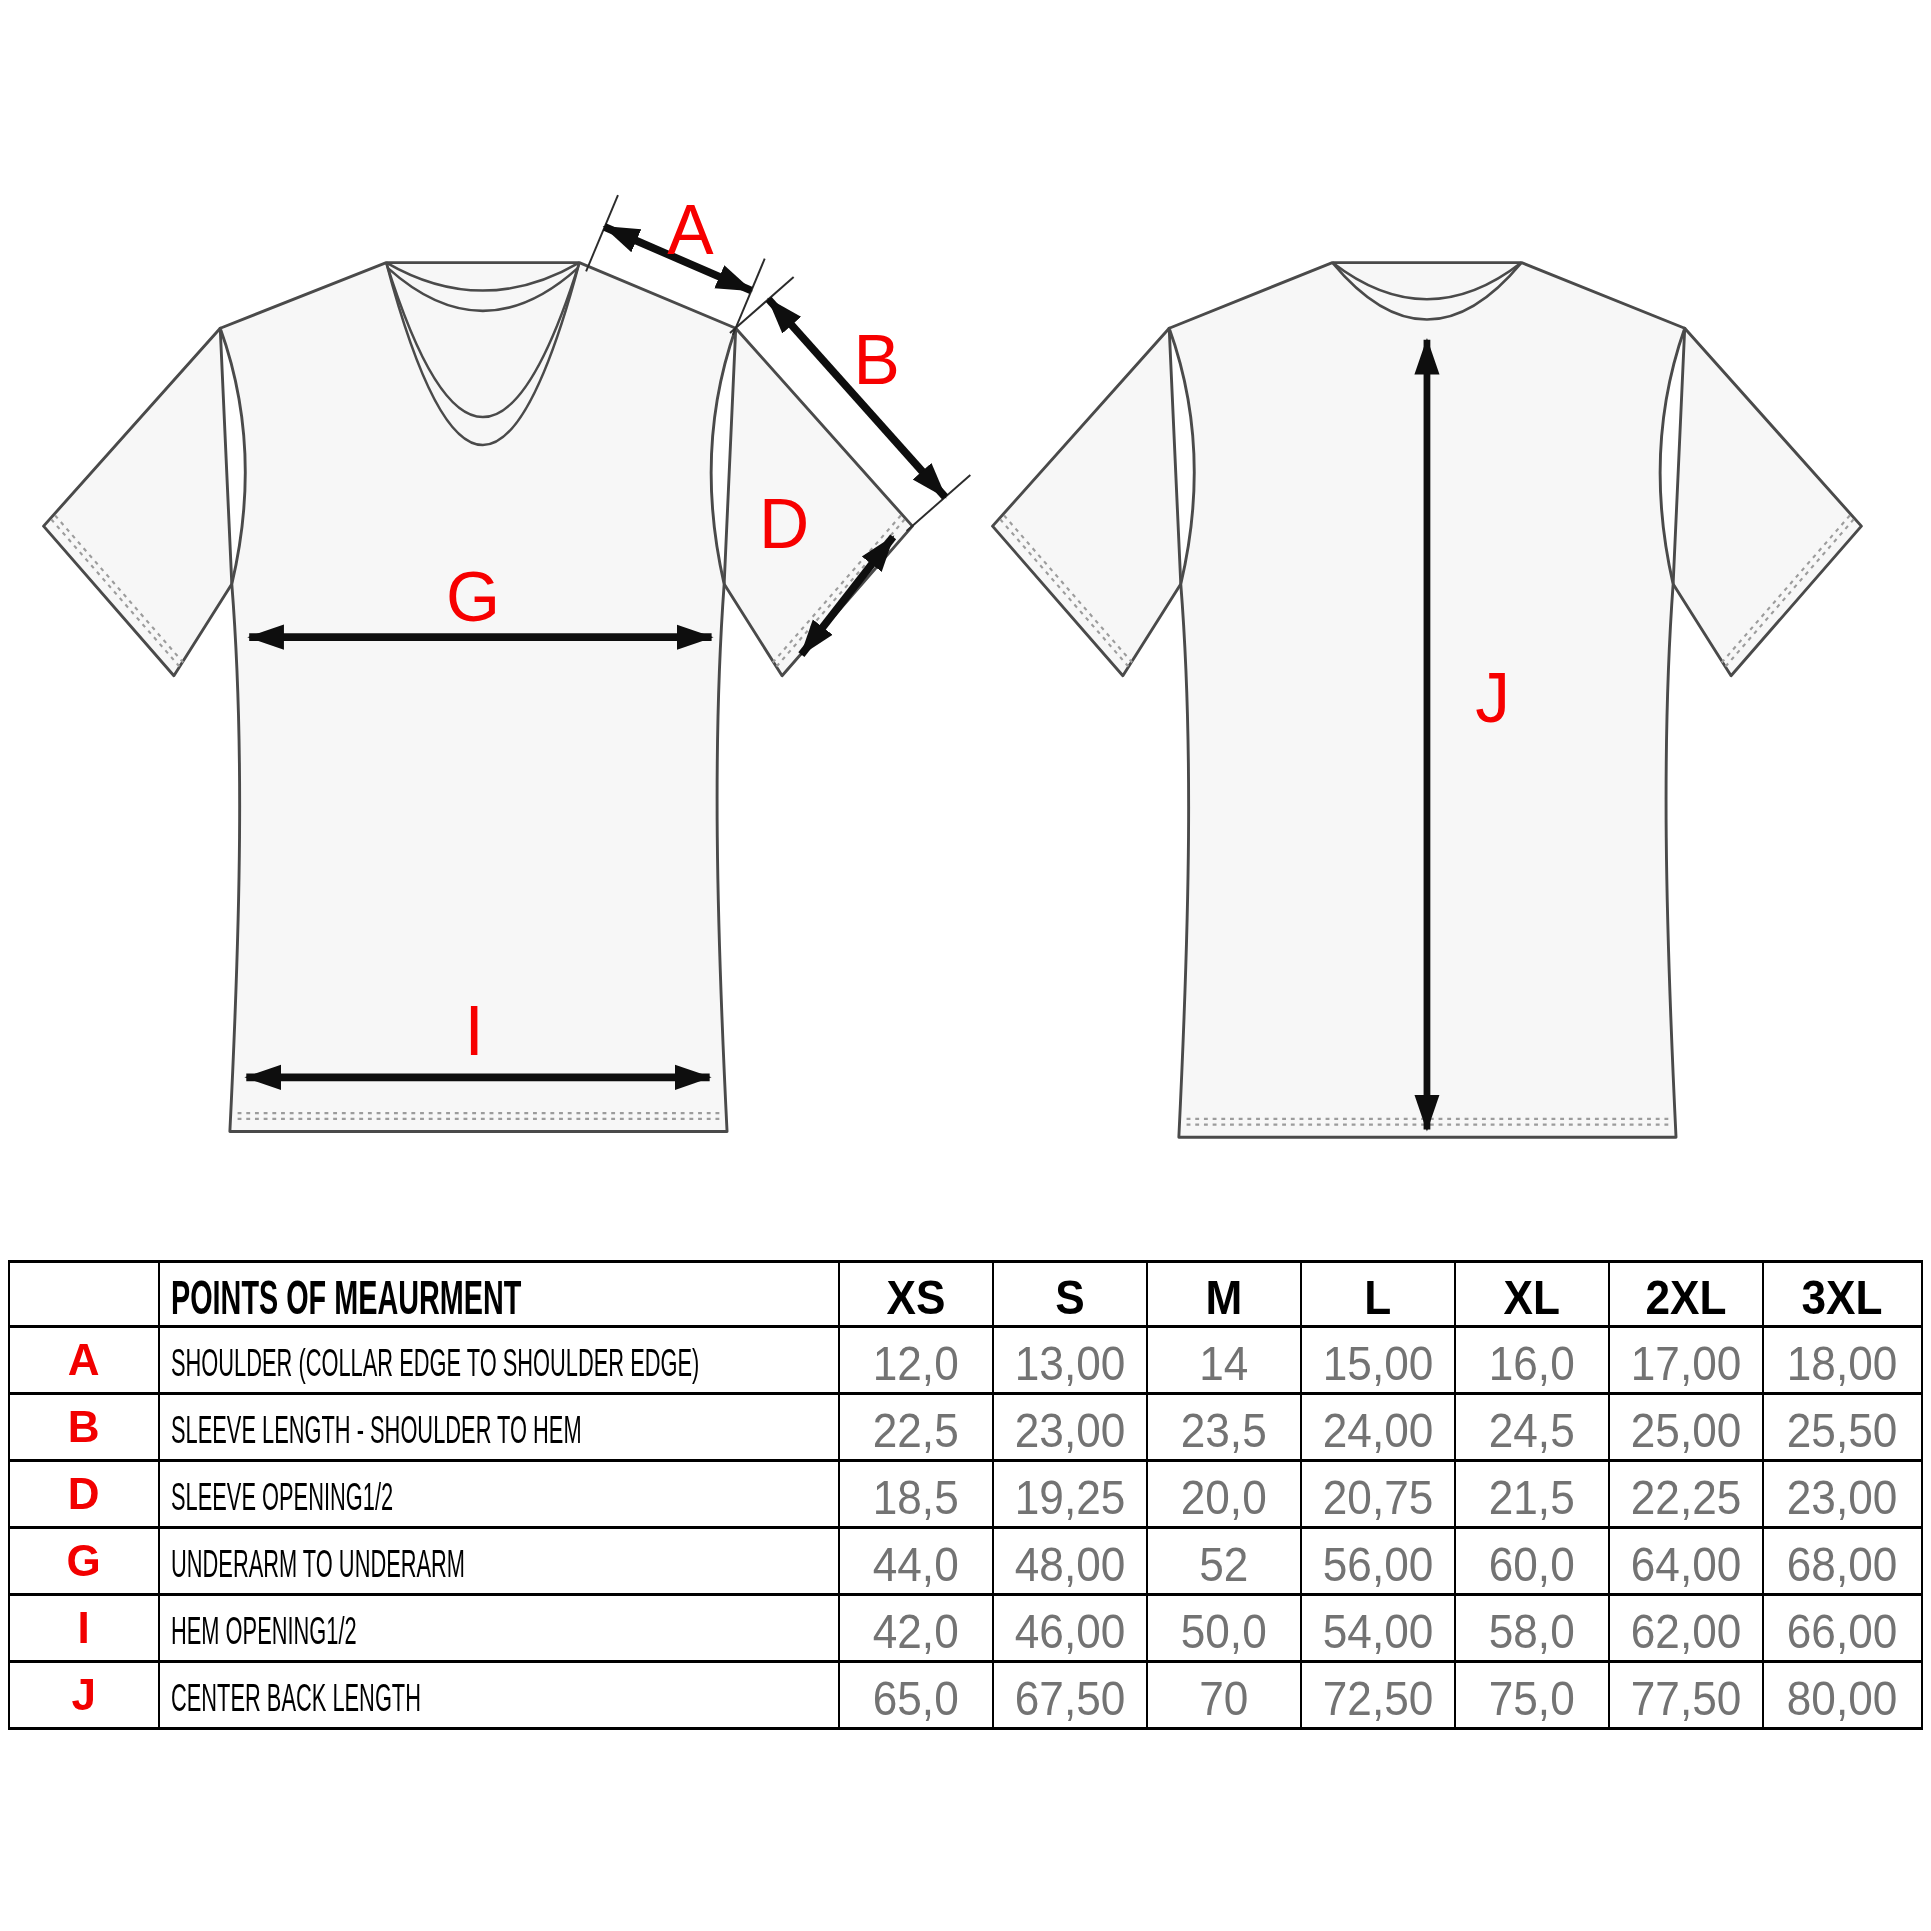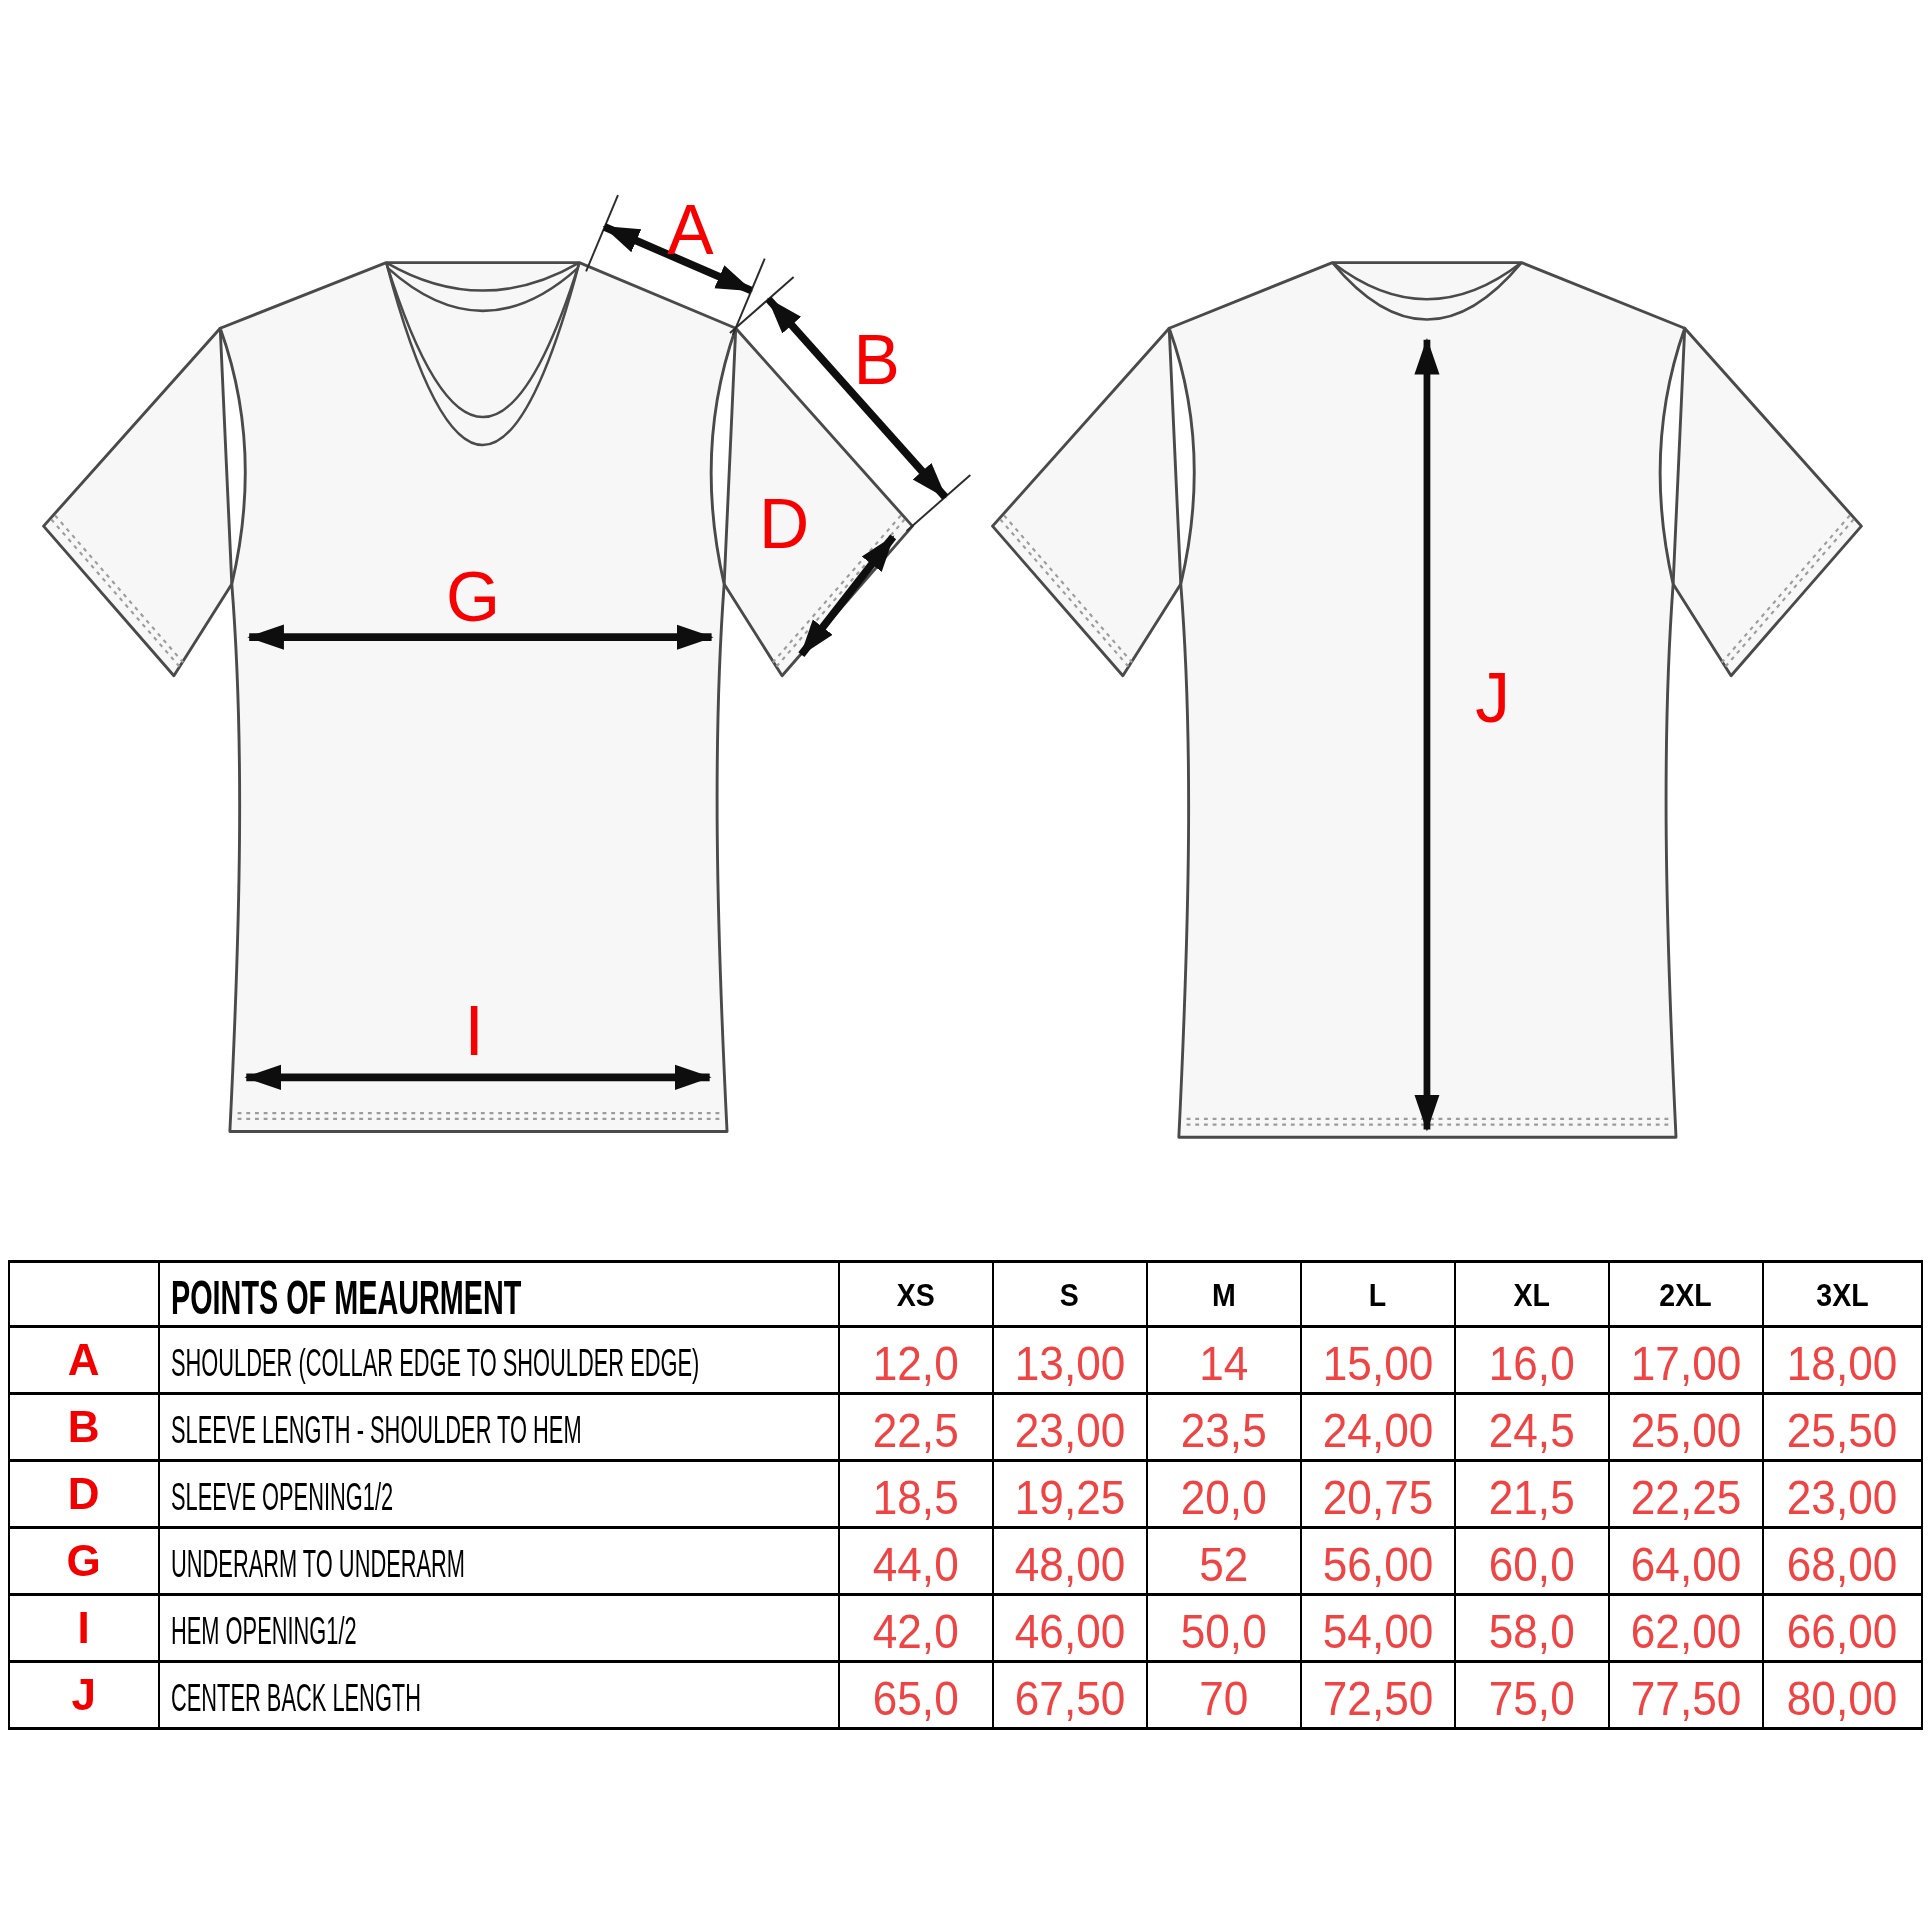--- a/index.html
+++ b/index.html
@@ -18,24 +18,24 @@
 
   
   .tablewrap{position:absolute;left:7.7px;top:1260px;width:1700px;}
   table.spec{border-collapse:collapse;width:100%;table-layout:fixed;background:#ffffff;}
   table.spec th,table.spec td{border:2.9px solid #000;border-top-width:3.9px;border-bottom-width:3.9px;padding:0;vertical-align:middle;overflow:hidden;}
   table.spec th{height:58px;}
   table.spec td{height:64px;}
   .c-center{text-align:center;line-height:62px;}
   .c-left{text-align:left;padding-left:11.6px !important;line-height:62px;}
   .t-pom{font-weight:bold;font-size:48px;color:#000;}
-  .t-size{font-weight:bold;font-size:31px;color:#000;}
+  .t-size{font-weight:bold;font-size:48px;color:#000;}
   .t-letter{font-weight:bold;font-size:44px;color:#f20000;}
   .t-desc{font-weight:normal;font-size:39px;color:#000;}
-  .t-val{font-weight:normal;font-size:48px;color:#ef4444;}
+  .t-val{font-weight:normal;font-size:48px;color:#737373;}
   .sqL{display:inline-block;transform:scaleX(0.56);transform-origin:0 50%;white-space:nowrap;vertical-align:middle;line-height:normal;}
   .sqP{display:inline-block;transform:scaleX(0.60);transform-origin:0 50%;white-space:nowrap;vertical-align:middle;line-height:normal;}
   .sqC{display:inline-block;transform:scaleX(0.92);transform-origin:50% 50%;white-space:nowrap;vertical-align:middle;line-height:normal;}
 </style>
 </head>
 <body>
 
 <div class="stage">
 
   <svg width="1931" height="1255" viewBox="0 0 2000 1300">

